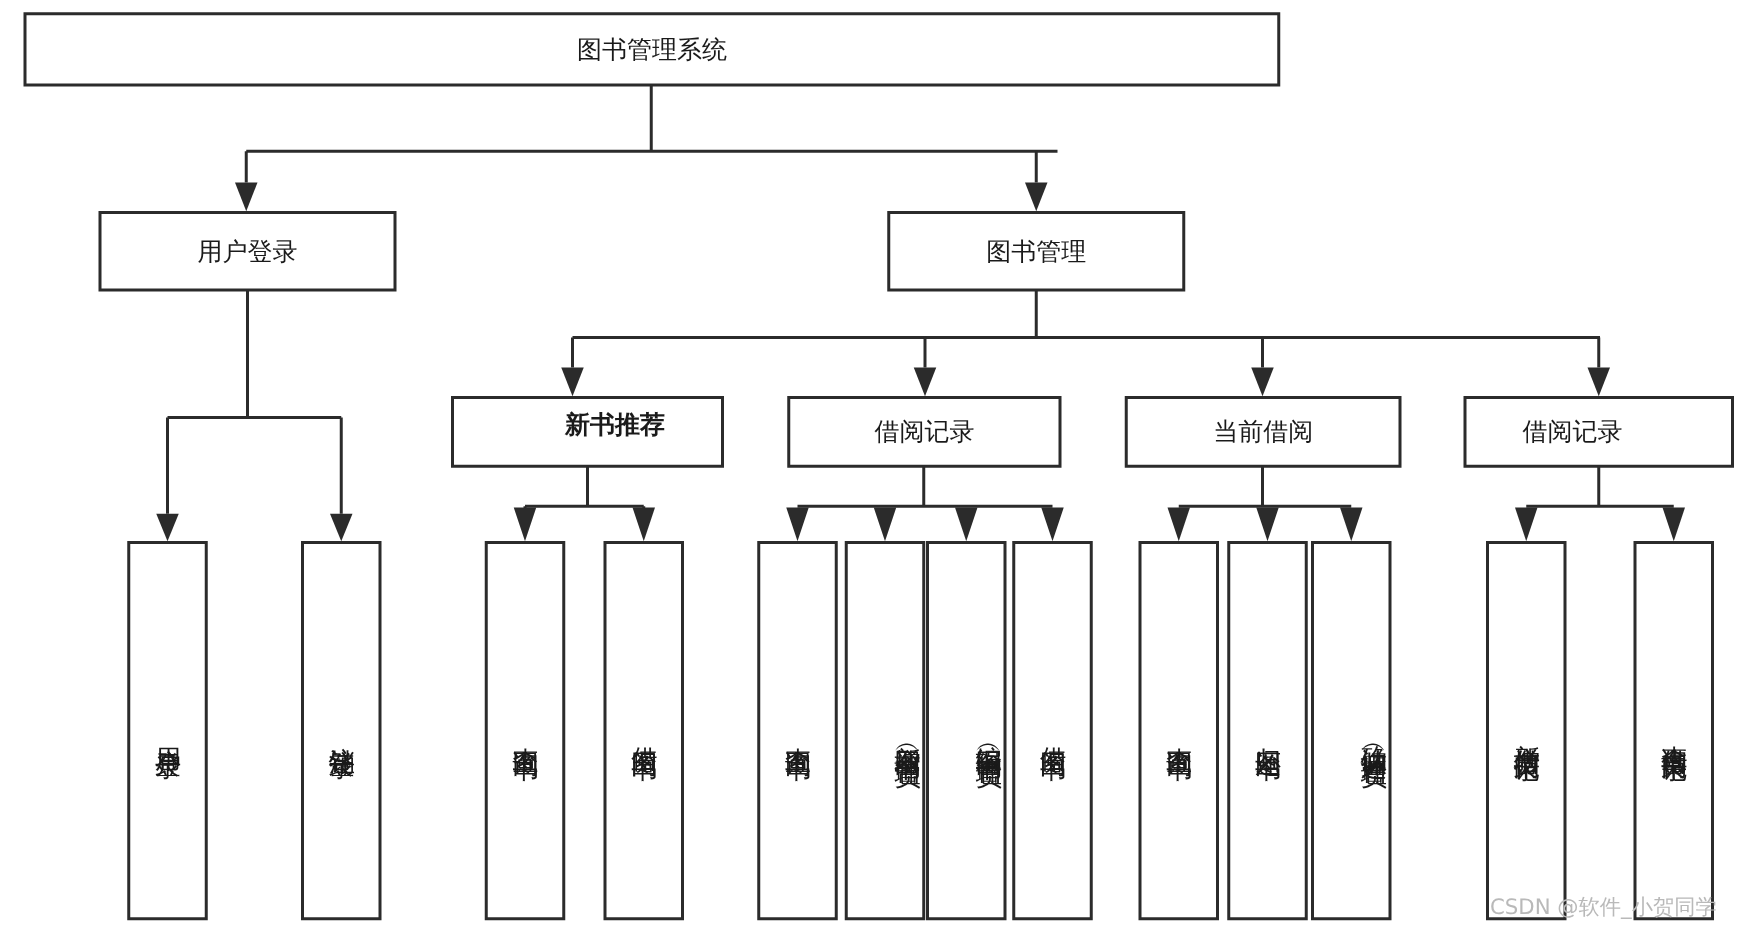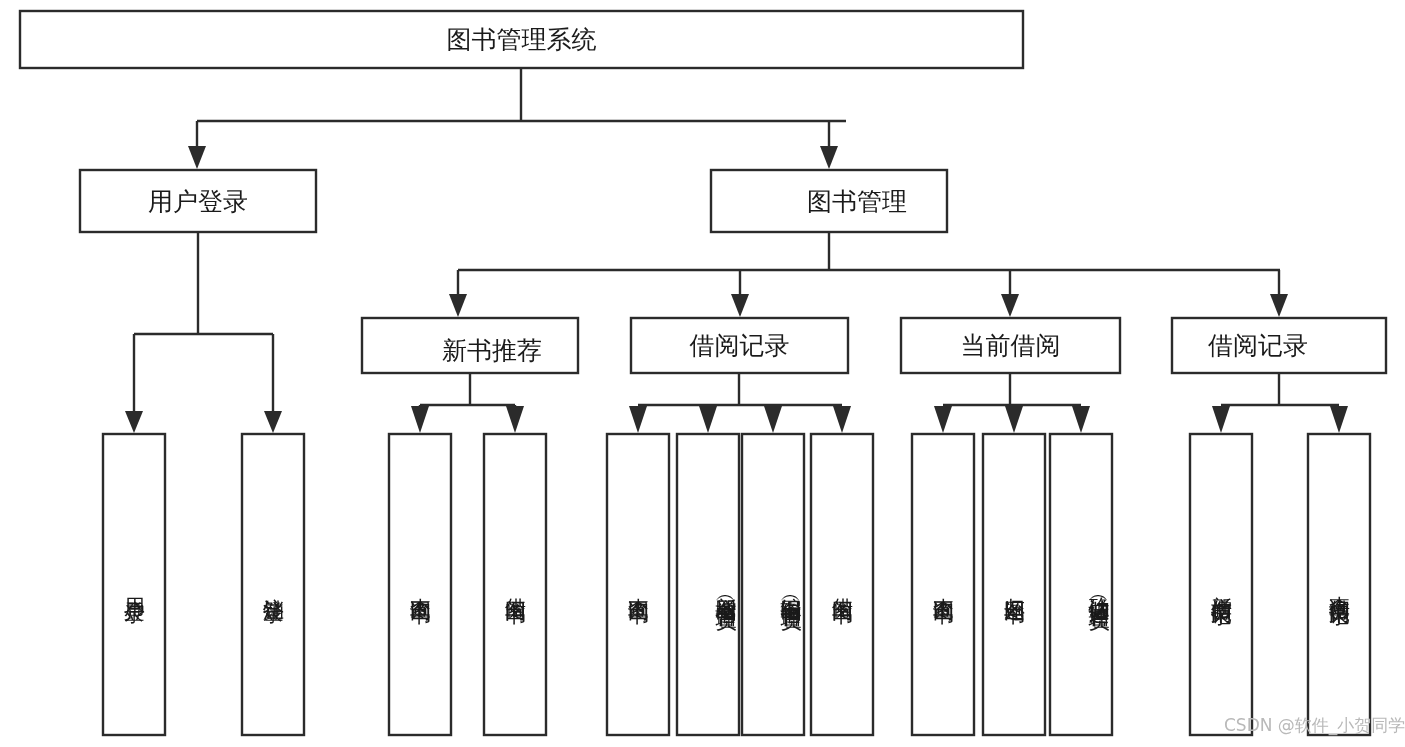--- a/index.html
+++ b/index.html
@@ -52,21 +52,21 @@
     display: flex;
     align-items: center;
     justify-content: center;
     text-align: center;
     white-space: nowrap;
     pointer-events: none;
   }
   .horiz-label-wrap {
     position: absolute;
     font-family: "DejaVu Sans", "Liberation Sans", sans-serif;
-    font-size: 25px;
+    font-size: 20px;
     color: #1a1a1a;
     display: flex;
     align-items: center;
     justify-content: center;
     white-space: nowrap;
     pointer-events: none;
     border-radius: 13px;
   }
   .watermark {
     position: absolute;
@@ -174,23 +174,23 @@
       <path class="connector-line" d="M 1221 405 L 1339 405"></path>
       <polygon class="connector-arrowhead" points="1212,406 1230,406 1221,433"></polygon>
       <polygon class="connector-arrowhead" points="1330,406 1348,406 1339,433"></polygon>
     </g>
 
   </svg>
 
   <div class="horiz-label-wrap" style="left:20px; top:11px; width:1003px; height:57px;">图书管理系统</div>
 
   <div class="horiz-label-wrap" style="left:80px; top:170px; width:236px; height:62px;">用户登录</div>
-  <div class="horiz-label-wrap" style="left:711px; top:170px; width:236px; height:62px;padding-left:28px;">图书管理</div>
-
-  <div class="horiz-label-wrap" style="left:362px; top:323px; width:260px; height:55px;">新书推荐</div>
+  <div class="horiz-label-wrap" style="left:711px; top:170px; width:236px; height:62px;">图书管理</div>
+
+  <div class="horiz-label-wrap" style="left:362px; top:312px; width:260px; height:55px;font-weight:bold;">新书推荐</div>
   <div class="horiz-label-wrap" style="left:631px; top:318px; width:217px; height:55px;">借阅记录</div>
   <div class="horiz-label-wrap" style="left:901px; top:318px; width:219px; height:54px;">当前借阅</div>
   <div class="horiz-label-wrap" style="left:1172px; top:318px; width:172px; height:55px;">借阅记录</div>
 
   <div class="vert-label-wrap" style="left:103px; top:434px; width:62px; height:301px;">用户登录</div>
   <div class="vert-label-wrap" style="left:242px; top:434px; width:62px; height:301px;">注销登录</div>
 
   <div class="vert-label-wrap" style="left:389px; top:434px; width:62px; height:301px;">查询图书</div>
   <div class="vert-label-wrap" style="left:484px; top:434px; width:62px; height:301px;">借阅图书</div>
 
@@ -199,15 +199,15 @@
   <div class="vert-label-wrap" style="left:742px; top:434px; width:62px; height:301px; align-items:flex-start; padding-top:8px; box-sizing:border-box;">编辑图书（管理员）</div>
   <div class="vert-label-wrap" style="left:811px; top:434px; width:62px; height:301px;">借阅图书</div>
 
   <div class="vert-label-wrap" style="left:912px; top:434px; width:62px; height:301px;">查询图书</div>
   <div class="vert-label-wrap" style="left:983px; top:434px; width:62px; height:301px;">归还图书</div>
   <div class="vert-label-wrap" style="left:1050px; top:434px; width:62px; height:301px; align-items:flex-start; padding-top:8px; box-sizing:border-box;">确认归还（管理员）</div>
 
   <div class="vert-label-wrap" style="left:1190px; top:434px; width:62px; height:301px;">新增借阅记录</div>
   <div class="vert-label-wrap" style="left:1308px; top:434px; width:62px; height:301px;">查询借阅记录</div>
 
-  <div class="watermark" style="left:1192px; top:714px;margin-left:32px;">CSDN @软件_小贺同学</div>
+  <div class="watermark" style="left:1192px; top:714px;">CSDN @软件_小贺同学</div>
 
 </div>
 
 </body></html>

